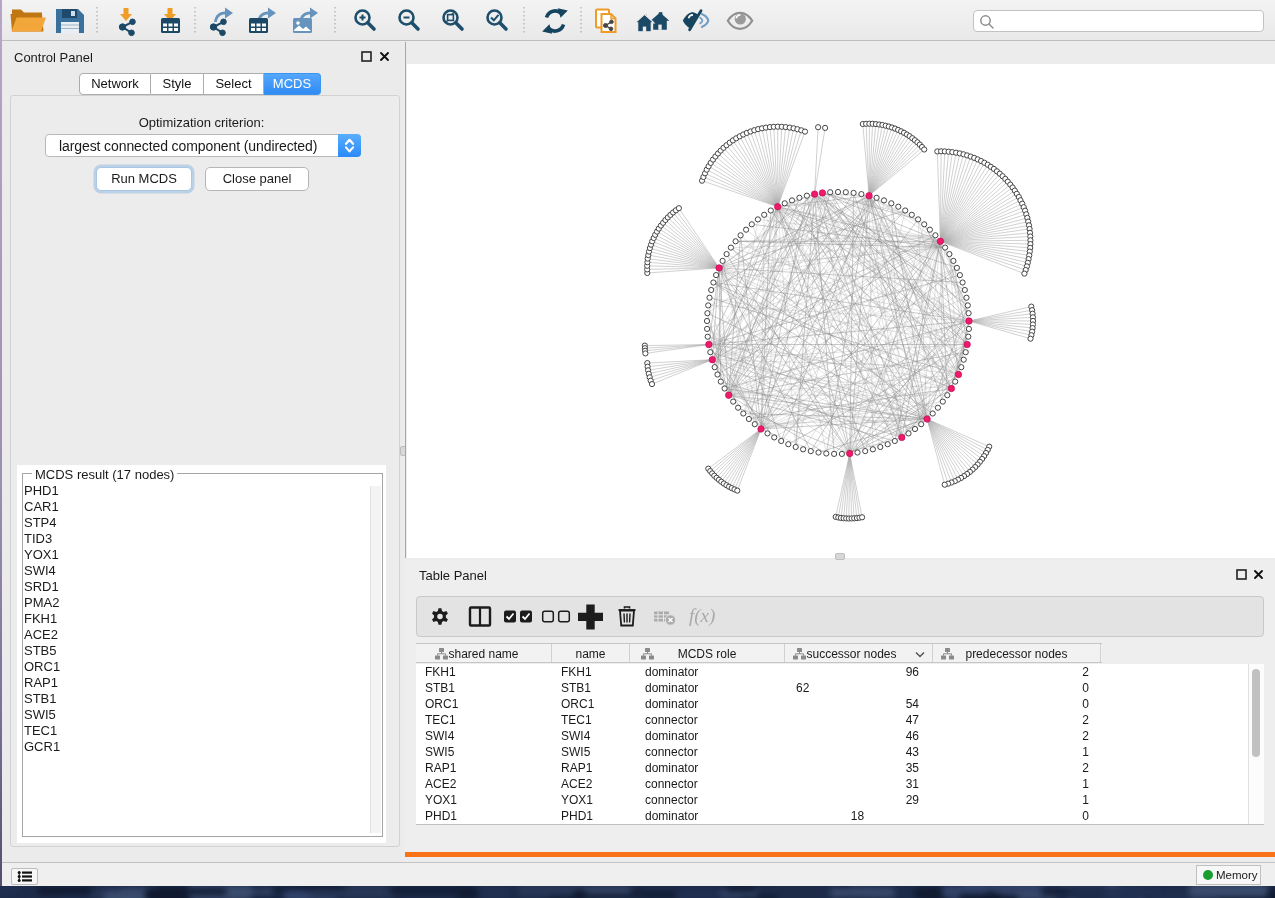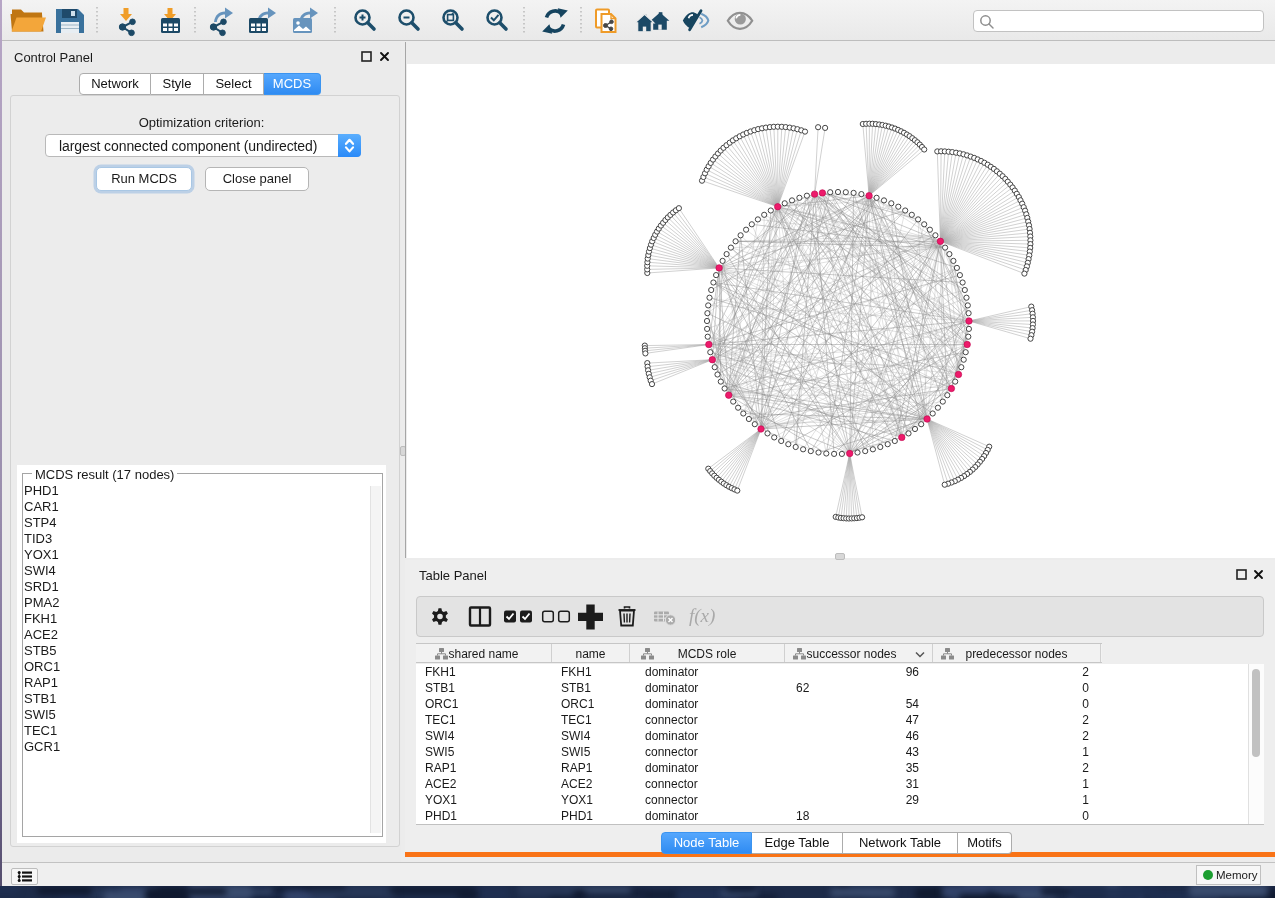--- a/index.html
+++ b/index.html
@@ -1203,34 +1203,28 @@
         <span class="cell" style="left:9px">YOX1</span>
         <span class="cell" style="left:145px">YOX1</span>
         <span class="cell" style="left:229px">connector</span>
         <span class="cell" style="left:380px;width:123px;text-align:right">29</span>
         <span class="cell" style="left:530px;width:143px;text-align:right">1</span>
       </div>
 <div class="trow" style="top:144px">
         <span class="cell" style="left:9px">PHD1</span>
         <span class="cell" style="left:145px">PHD1</span>
         <span class="cell" style="left:229px">dominator</span>
-        <span class="cell" style="left:380px;width:123px;text-align:left">18</span>
+        <span class="cell" style="left:380px;width:123px;text-align:center">18</span>
         <span class="cell" style="left:530px;width:143px;text-align:right">0</span>
       </div>
     </div>
 <div id="tscroll">
       <div id="tthumb"></div>
     </div>
 <div id="tb-border"></div>
-<div id="ttabs">
-  <div class="tab first sel" style="width:91px">Node Table</div>
-  <div class="tab" style="width:91px">Edge Table</div>
-  <div class="tab" style="width:115px">Network Table</div>
-  <div class="tab last" style="width:54px">Motifs</div>
-</div>
 </div>
 <div class="abs" id="statusbar">
   <div id="sb-btn">
       <svg width="25" height="15" viewBox="0 0 25 15" style="position:absolute;left:0;top:0">
         <g fill="#111">
           <circle cx="7.2" cy="3.6" r="1.5"></circle>
           <rect x="10" y="2.5" width="10" height="2.2"></rect>
           <circle cx="7.2" cy="7.5" r="1.5"></circle>
           <rect x="10" y="6.4" width="10" height="2.2"></rect>
           <circle cx="7.2" cy="11.4" r="1.5"></circle>

